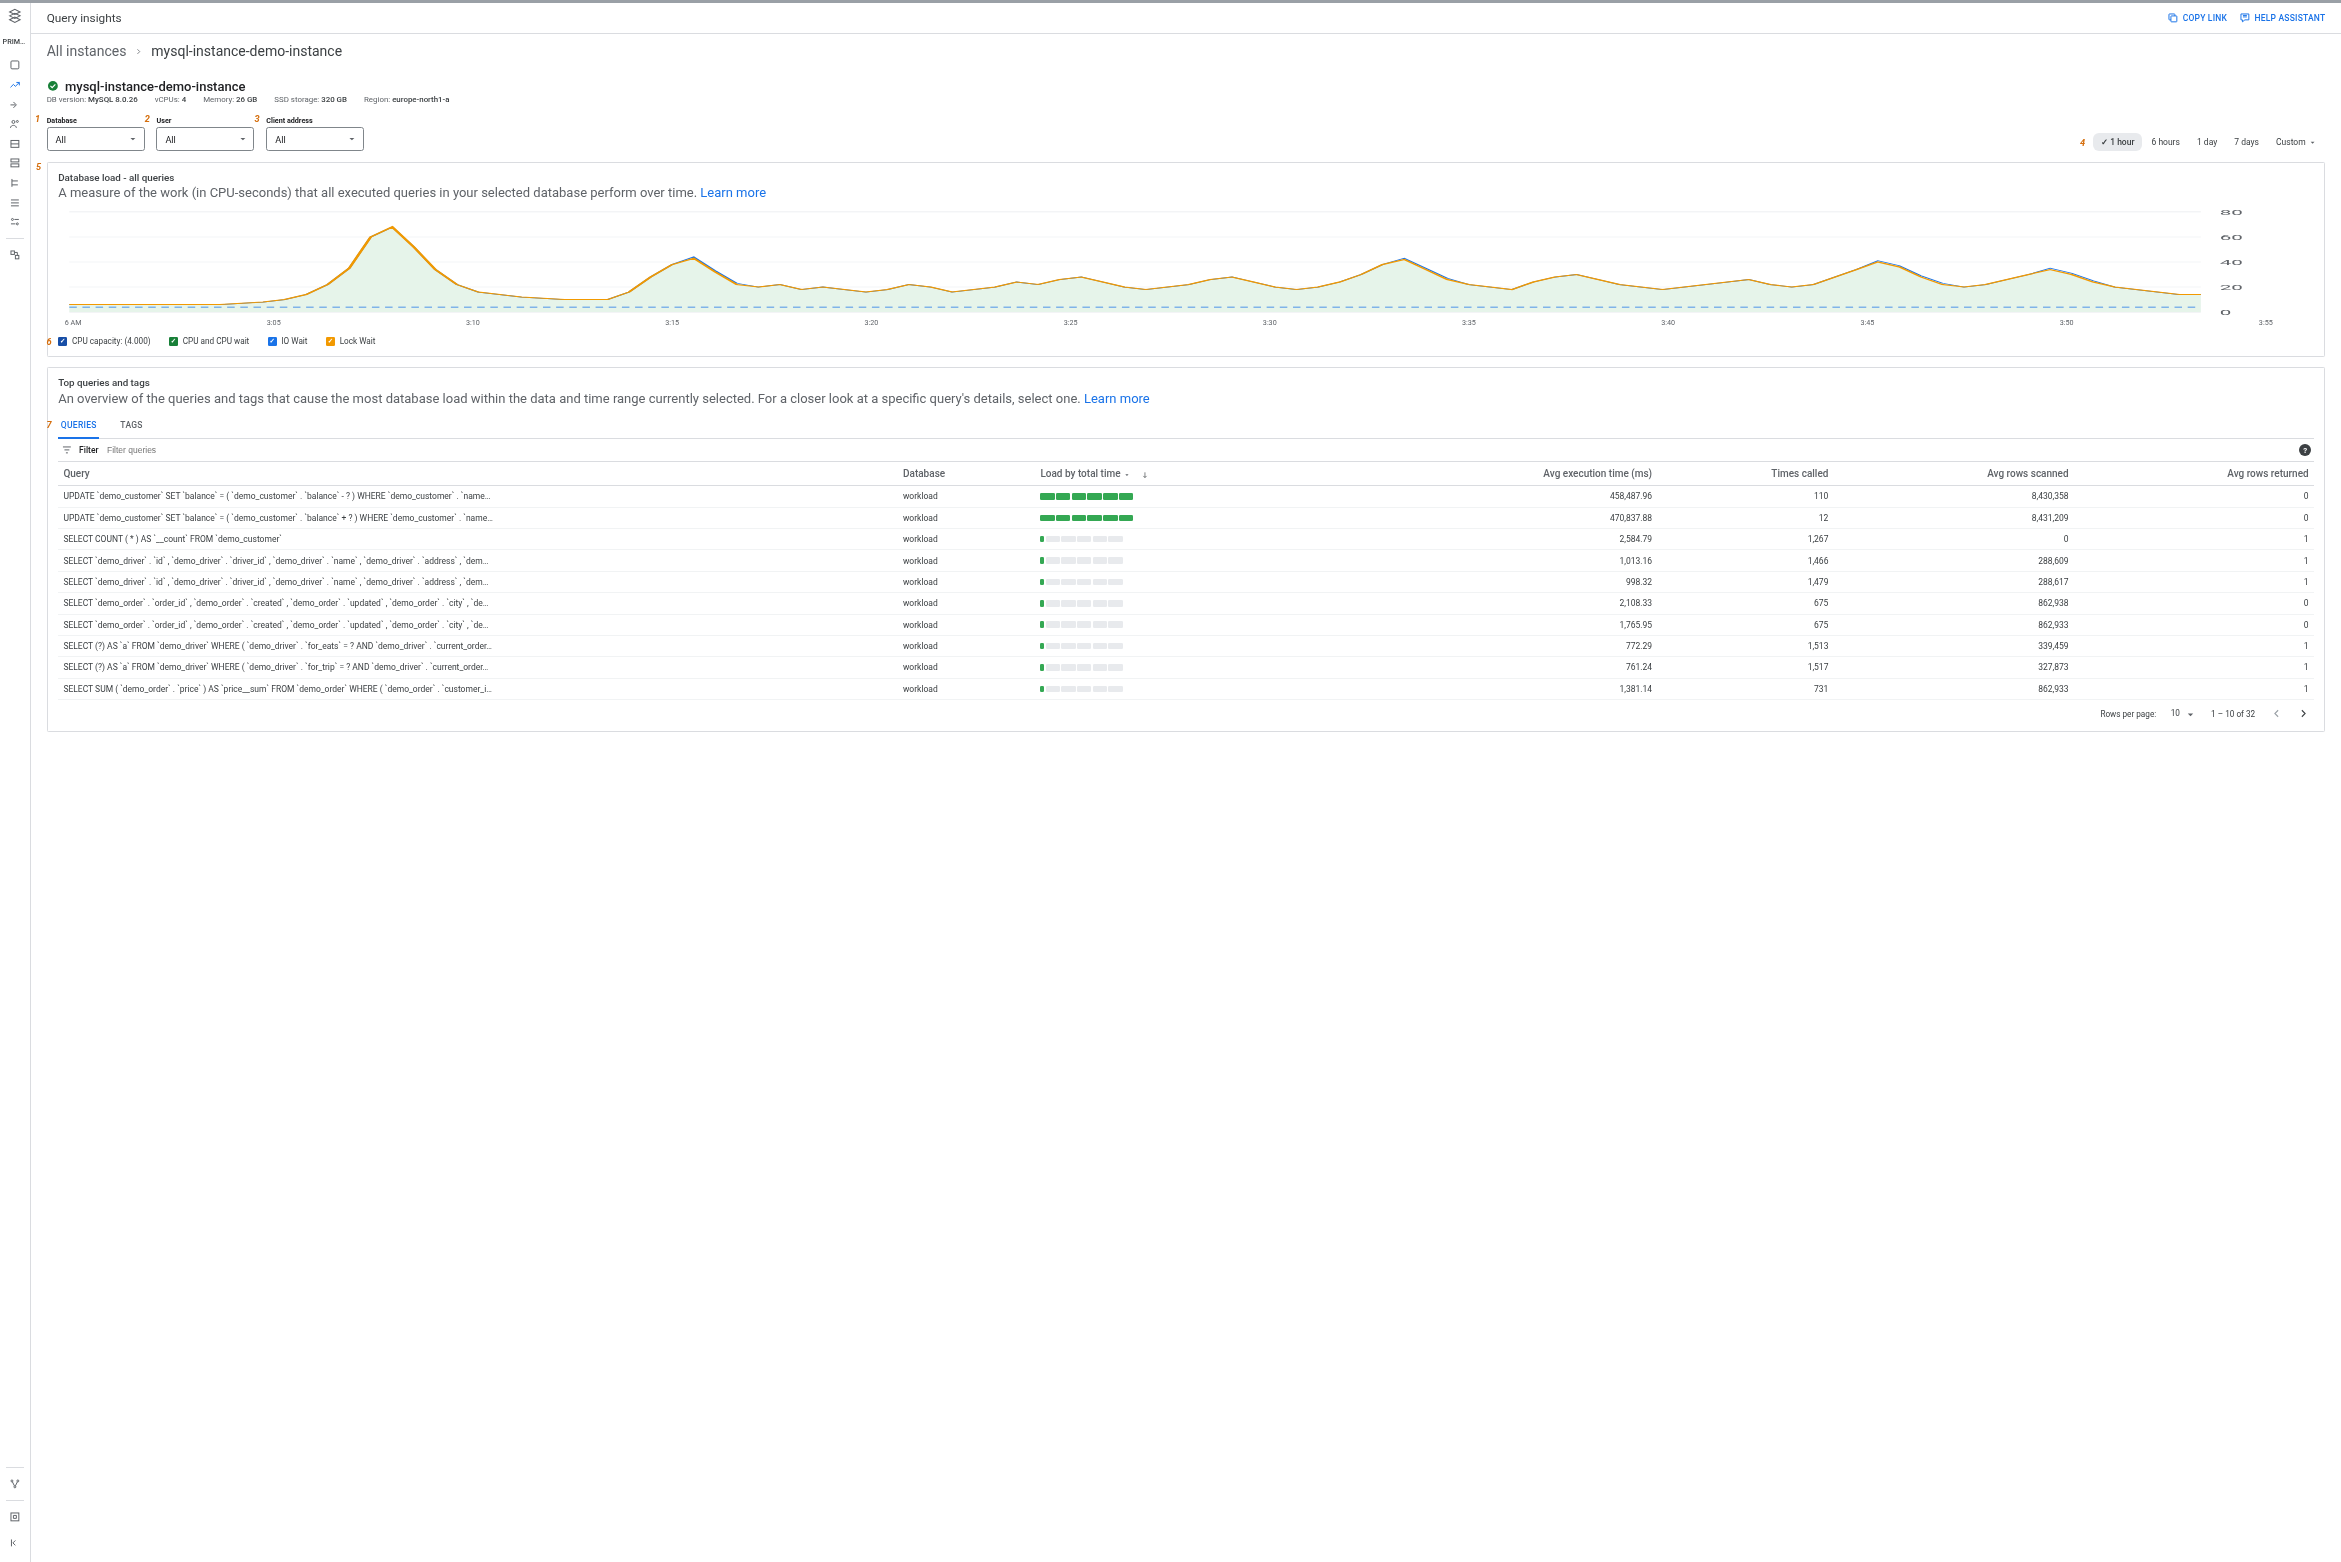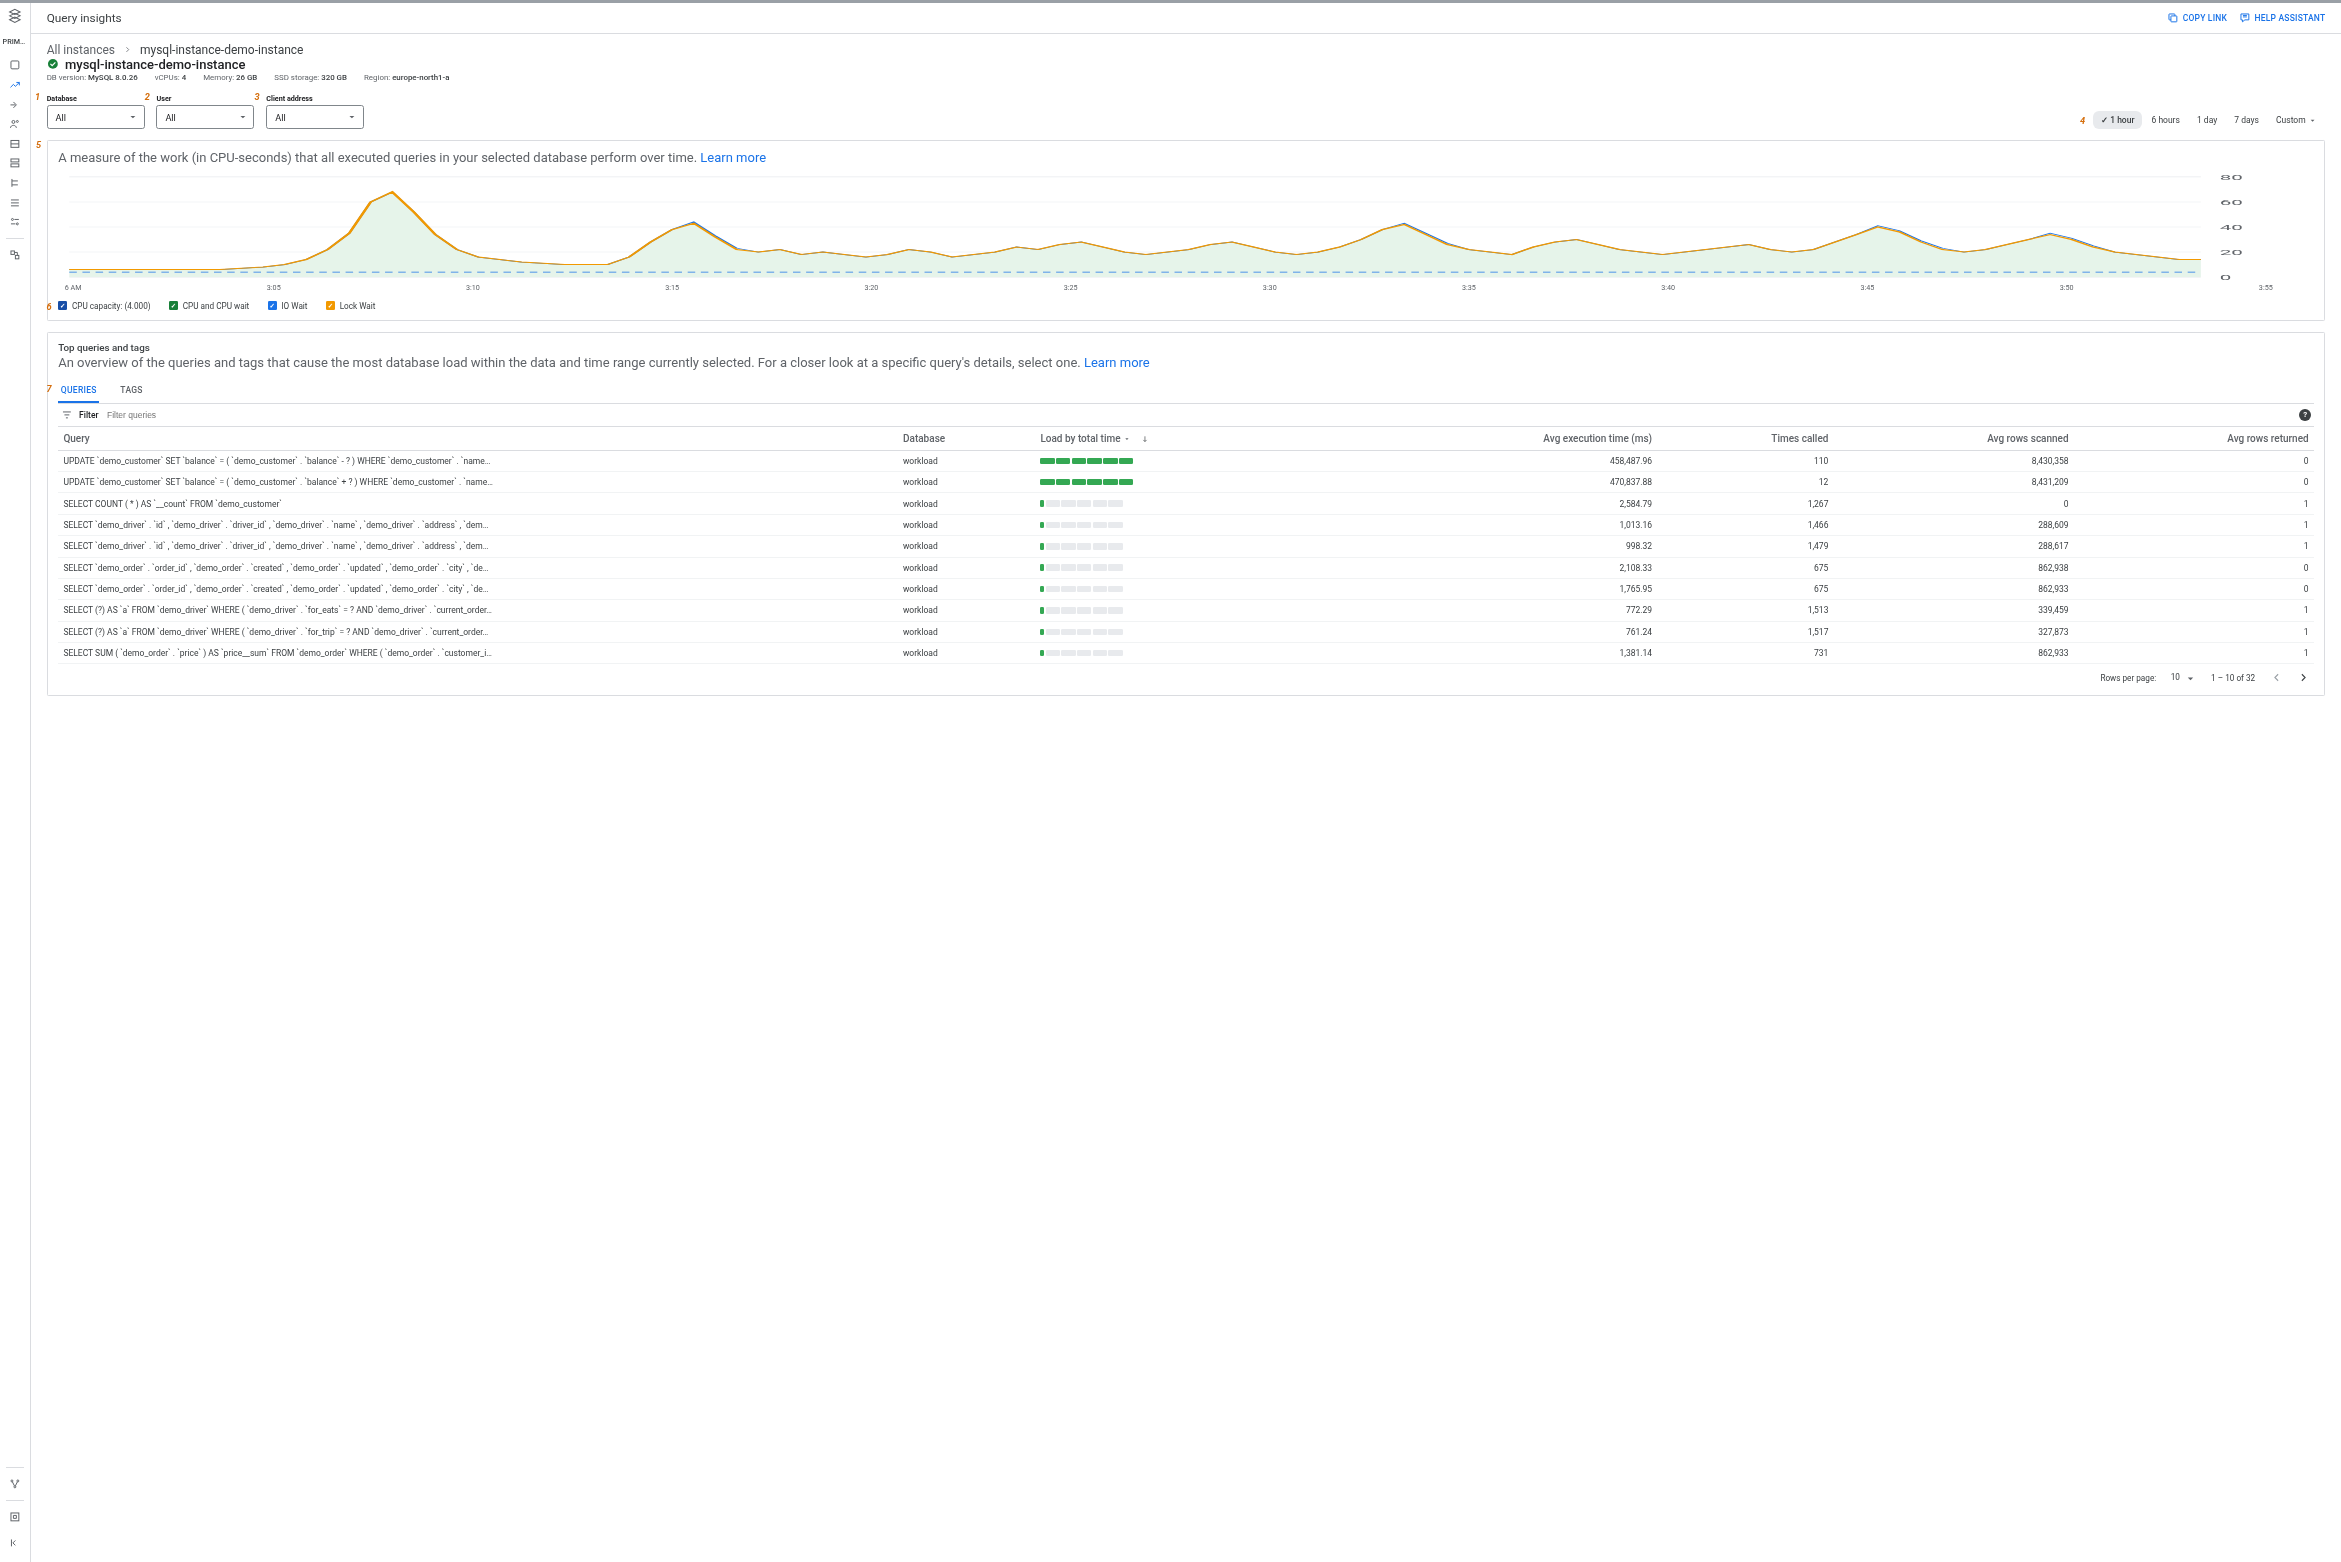--- a/index.html
+++ b/index.html
@@ -39,21 +39,21 @@
   .main{flex:1;min-width:0;display:flex;flex-direction:column;height:calc(100vh - 2.6px);overflow:hidden}
   .appbar{
     height:31px;display:flex;align-items:center;justify-content:space-between;padding:0 15.7px;
     border-bottom:0.7px solid var(--border);background:#fff;font-size:11.8px;font-weight:400;color:var(--text2);
   }
   .appbar .actions{display:flex;gap:11.8px}
   .link-btn{display:flex;align-items:center;gap:3.9px;color:var(--blue);font-size:8.5px;font-weight:500;cursor:pointer;letter-spacing:0.2px}
   .link-btn svg{width:11.8px;height:11.8px}
   .content{flex:1;overflow:auto;background:#fff;padding:9.2px 15.7px 3.9px 15.7px}
   
-  .crumb{display:flex;align-items:flex-end;gap:7.9px;font-size:12px;color:var(--text2);margin-bottom:0}
+  .crumb{display:flex;align-items:flex-end;gap:7.9px;font-size:14px;color:var(--text2);margin-bottom:20px}
   .crumb .chev{color:#5f6368}
   .crumb .first{color:var(--text-sec)}
   .title-row{display:flex;align-items:center;gap:6.5px;margin-bottom:1.3px}
   .title-row h1{font-size:13px;font-weight:500;margin:0;letter-spacing:0}
   .status-dot{width:11.8px;height:11.8px;color:#fff}
   .meta{display:flex;gap:17px;font-size:7.9px;color:var(--text-sec);margin-bottom:11.8px}
   .meta b{color:var(--text2);font-weight:500}
   
   .filter-row{display:flex;gap:11.8px;align-items:flex-end;margin-bottom:10.5px}
   .field{display:flex;flex-direction:column;position:relative}
@@ -296,20 +296,21 @@
         <div class="range rel">
           <div class="ann" style="left:-13px;top:3.9px">4</div>
           <div id="range-slot" style="display: contents;"><div class="seg active">1 hour</div><div class="seg">6 hours</div><div class="seg">1 day</div><div class="seg">7 days</div><div class="seg custom">Custom<svg width="9.2" height="9.2" viewBox="0 0 24 24">
                   <path d="M7 10 12 15 17 10" fill="#5f6368"></path>
                 </svg></div></div>
         </div>
       </div>
 
       <div class="card rel">
         <div class="ann2">5</div>
+        <h2>Database load - all queries</h2>
         <div class="sub">
           <span>A measure of the work (in CPU-seconds) that all executed queries in your selected database perform over time.</span>
           <a href="#">Learn more</a>
         </div>
         <div class="chart-wrap">
           <svg class="chart" id="chart" preserveAspectRatio="none" viewBox="0 0 1200 165" style="font-size:13px">
               <line x1="6" y1="159" x2="1140" y2="159" stroke="#e8eaed" stroke-width="1"></line>
               <text x="1150" y="163" font-size="11" fill="#5f6368">0</text>
               <line x1="6" y1="120.75" x2="1140" y2="120.75" stroke="#e8eaed" stroke-width="1"></line>
               <text x="1150" y="124.75" font-size="11" fill="#5f6368">20</text>

